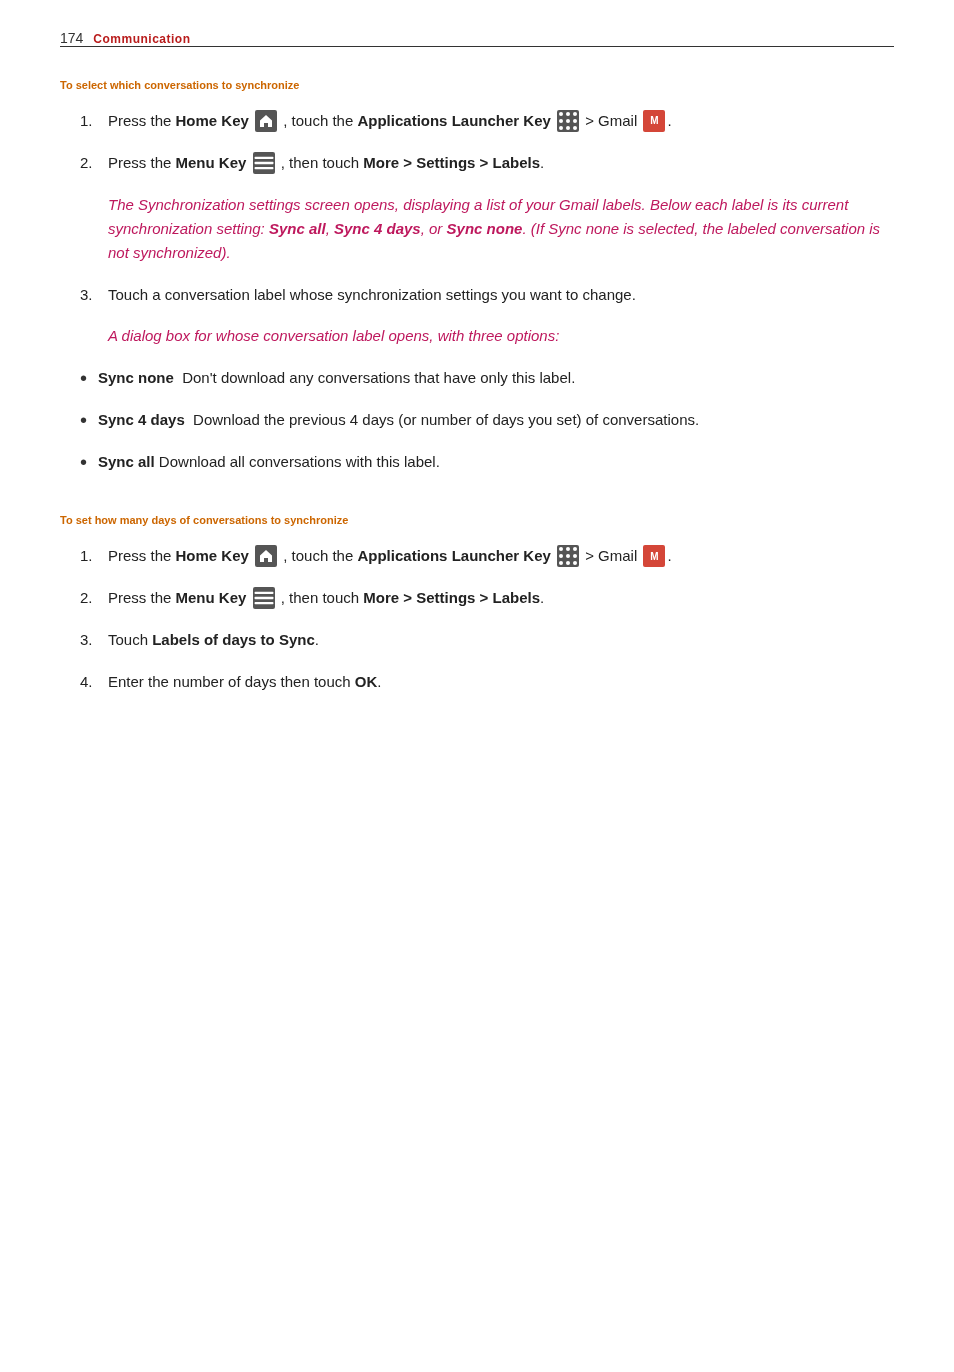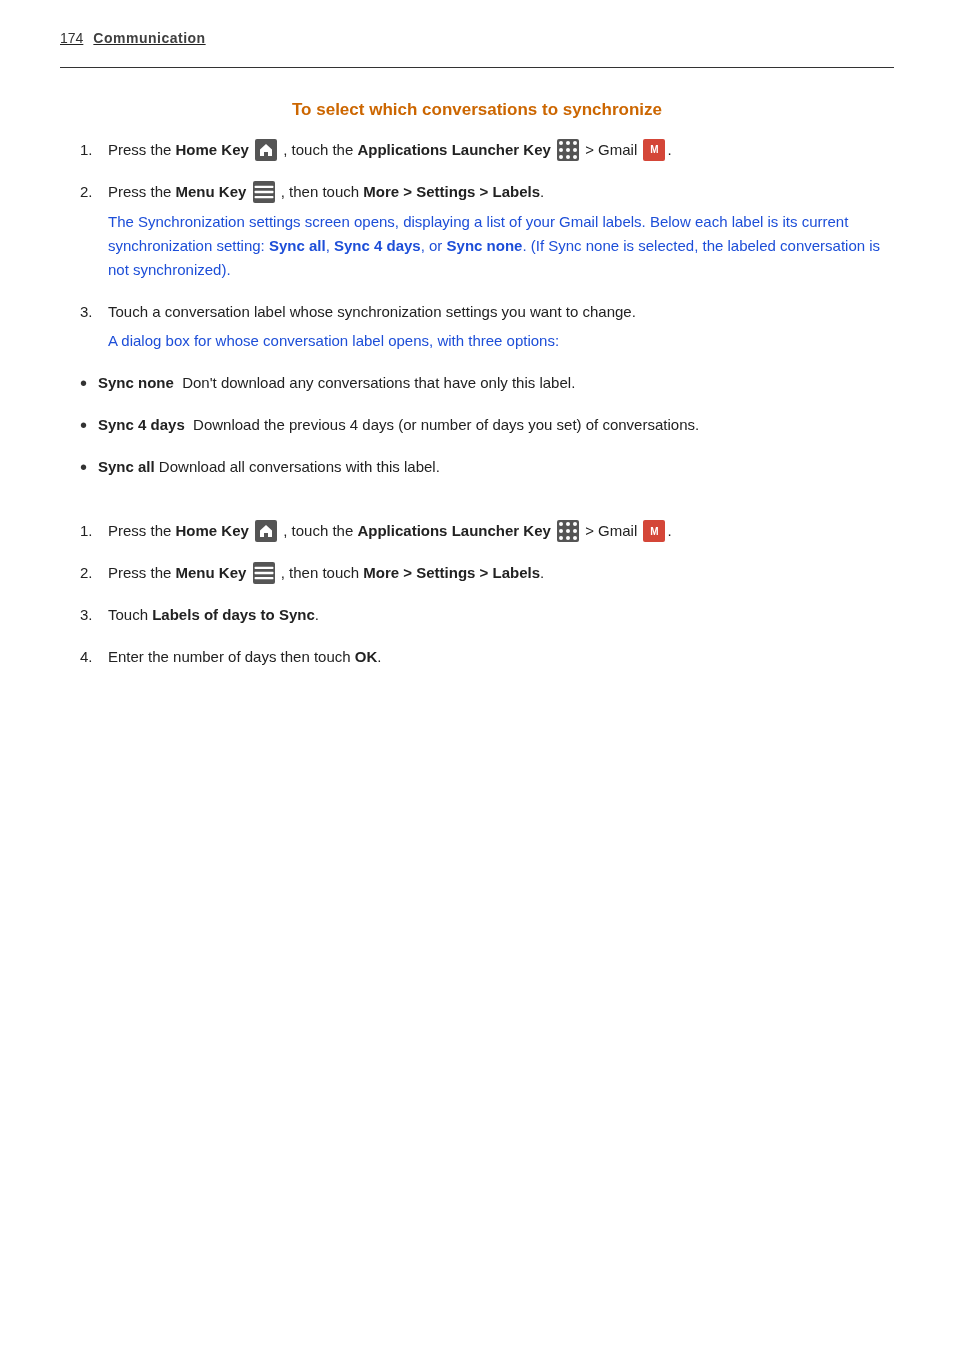--- a/index.html
+++ b/index.html
@@ -11,46 +11,44 @@
       color: #222222;
       width: 954px;
       min-height: 1372px;
       padding: 30px 60px 60px 60px;
     }
 
     .page-header {
       display: flex;
       align-items: flex-end;
       border-bottom: 1px solid #333;
-      padding-bottom: 21px;
+      padding-bottom: 0;
       margin-bottom: 32px;
-      text-decoration: underline;
     }
 
     .page-number {
       font-size: 14px;
       color: #333;
       margin-right: 10px;
       font-weight: normal;
     }
 
     .page-title {
-      font-size: 14px;
+      font-size: 12px;
       font-weight: bold;
-      color: #404040;
+      color: #b91c1c;
       letter-spacing: 0.5px;
     }
 
     .section-heading {
       color: #cc6600;
-      font-size: 17px;
+      font-size: 11px;
       font-weight: bold;
       margin-bottom: 18px;
       margin-top: 10px;
-      text-align: center;
     }
 
     .section {
       margin-bottom: 36px;
     }
 
     .steps {
       list-style: none;
       padding-left: 20px;
     }
@@ -67,24 +65,25 @@
       font-size: 15px;
       color: #222;
       margin-right: 4px;
     }
 
     .step-content {
       flex: 1;
     }
 
     .step-note {
-      margin-top: 6px;
-      color: #1d4ed8;
+      margin-top: 18px;
+      color: #be185d;
       line-height: 1.6;
       display: block;
+      font-style: italic;
     }
 
     .bold-key {
       font-weight: bold;
     }
 
     
     .icon-home {
       display: inline-flex;
       align-items: center;
@@ -278,20 +277,21 @@
     <li>
       <span class="bullet-dot">•</span>
       <span class="bullet-content">
         <span class="bold-key">Sync all</span> Download all conversations with this label.
       </span>
     </li>
   </ul>
 </div>
 
 <div class="section second-section">
+  <div class="section-heading">To set how many days of conversations to synchronize</div>
 
   <ol class="steps">
 
     <li>
       <span class="step-number">1.</span>
       <span class="step-content">
         Press the <span class="bold-key">Home Key</span>
         <span class="icon-home">
           <svg viewBox="0 0 14 14" fill="white" xmlns="http://www.w3.org/2000/svg">
             <path d="M7 1L1 6.5V13h4V9h4v4h4V6.5L7 1z"></path>

